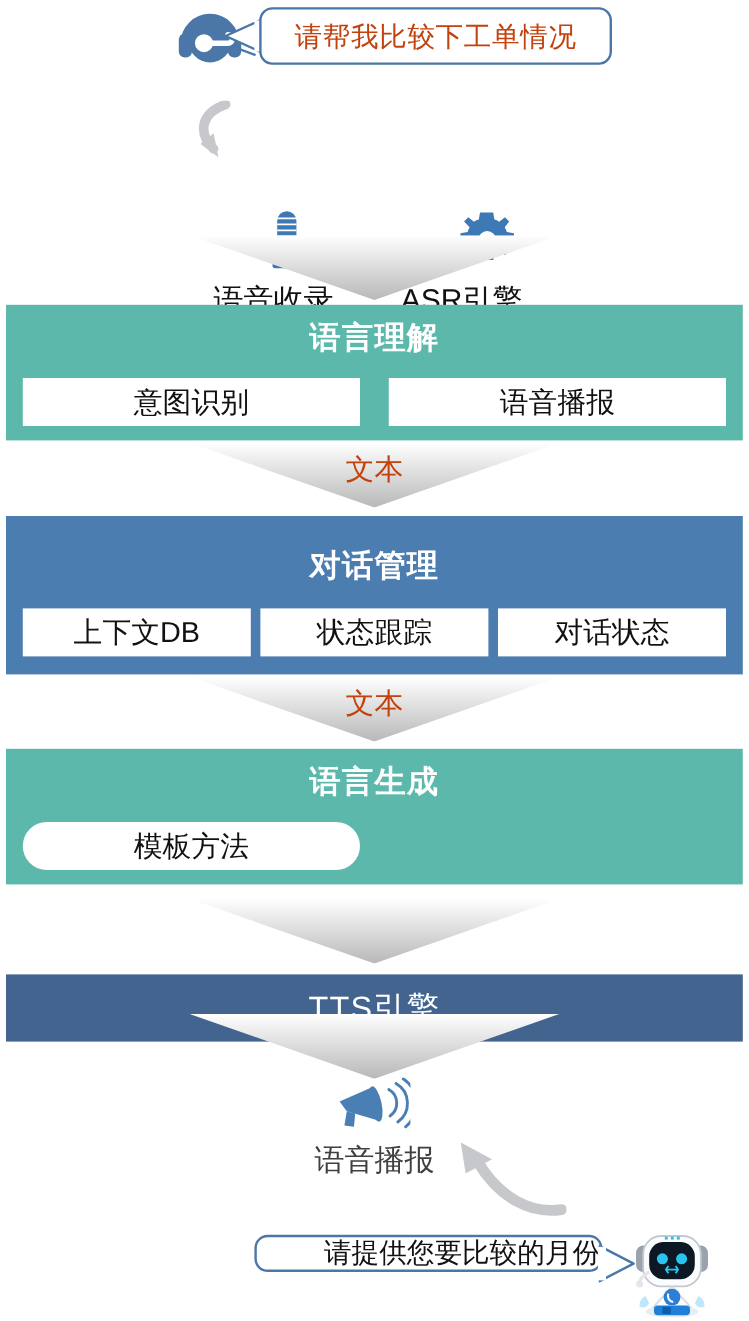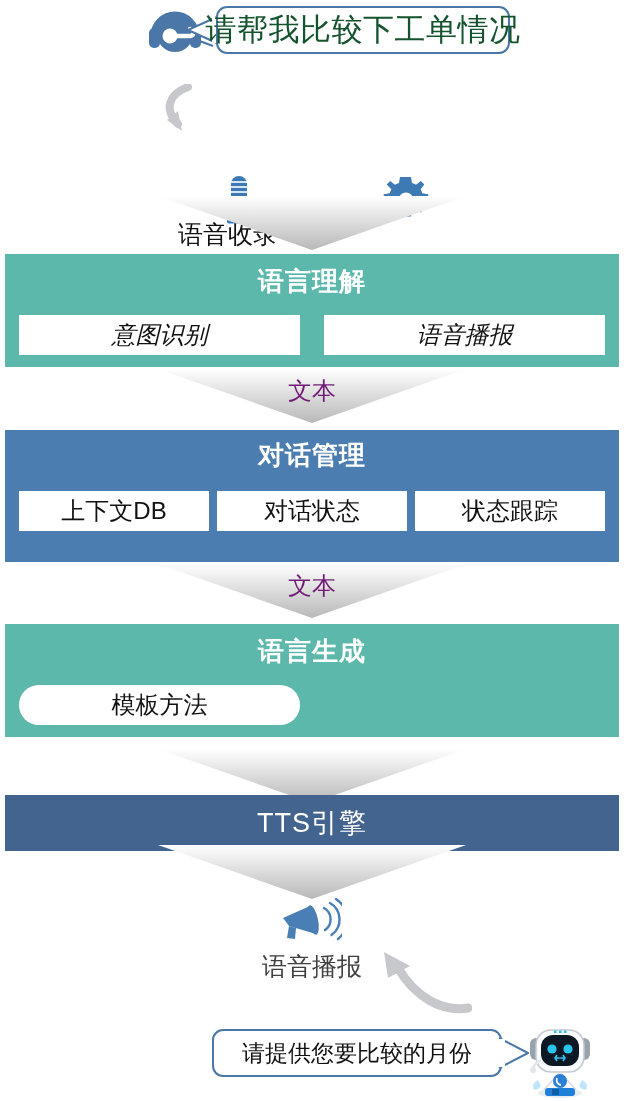--- a/index.html
+++ b/index.html
@@ -32,22 +32,22 @@
     width: 294px; height: 48px;
     border: 2px solid #4A77A8;
     border-radius: 11px;
     background: #ffffff;
     box-sizing: border-box;
     display: flex;
     align-items: center;
     justify-content: center;
   }
   #user-bubble .bubble-text {
-    font-size: 31px;
-    color: #14532d;
+    font-size: 23px;
+    color: #c2410c;
     letter-spacing: 0.5px;
     white-space: nowrap;
   }
   #user-bubble-tail {
     position: absolute;
     left: 186px; top: 14px;
     width: 34px; height: 32px;
   }
 
   
@@ -64,38 +64,38 @@
   #mic-icon   { position: absolute; left: 216px; top: 96px; }
   #wave-icon  { position: absolute; left: 300px; top: 120px; }
   #gear-icon  { position: absolute; left: 382px; top: 98px; }
 
   .capture-label {
     position: absolute;
     font-size: 25px;
     color: #111111;
     white-space: nowrap;
   }
-  #label-voice-capture { left: 178px; top: 140px; }
+  #label-voice-capture { left: 178px; top: 155px; }
   #label-asr-engine    { left: 334px; top: 155px; }
 
   
   .chevron {
     position: absolute;
     left: 158px;
     width: 308px;
     height: 54px;
   }
   .chevron svg { display: block; width: 100%; height: 100%; }
   .chevron .chev-label {
     position: absolute;
     left: 0; top: 6px;
     width: 308px;
     text-align: center;
     font-size: 24px;
-    color: #701a75;
+    color: #c2410c;
   }
   #chevron-1 { top: 196px; }
   #chevron-2 { top: 369px; }
   #chevron-3 { top: 564px; }
   #chevron-4 { top: 749px; }
   #chevron-5 { top: 845px; }
 
   
   .band {
     position: absolute;
@@ -128,28 +128,28 @@
     color: #111111;
     white-space: nowrap;
   }
   .band-green { background: #5CB8AA; }
   .band-blue  { background: #4C7DB0; }
   .band-tts   { background: #42648F; }
 
   #band-nlu { top: 254px; height: 113px; padding-top: 10px; }
   #band-nlu .sub-box { width: 281px; }
 
-  #band-dm { top: 430px; height: 132px; padding-top: 8px; }
+  #band-dm { top: 430px; height: 132px; padding-top: 24px; }
   #band-dm .sub-box { width: 190px; }
 
   #band-nlg { top: 624px; height: 113px; padding-top: 10px; }
   #band-nlg .sub-box { width: 281px; border-radius: 20px; }
 
   #band-tts {
-    top: 795px; height: 56px;
+    top: 812px; height: 56px;
     display: flex; align-items: center; justify-content: center;
   }
   #band-tts .band-title { font-weight: normal; font-size: 27px; }
 
   
   #speaker-icon { position: absolute; left: 280px; top: 898px; }
   #label-voice-broadcast {
     position: absolute;
     left: 0; top: 950px;
     width: 624px;
@@ -160,28 +160,28 @@
   #curve-arrow-bottom {
     position: absolute;
     left: 372px; top: 946px;
     width: 100px; height: 70px;
   }
 
   
   #bot-bubble {
     position: absolute;
     left: 212px; top: 1029px;
-    width: 290px; height: 48px;
+    width: 290px; height: 31px;
     border: 2px solid #4A77A8;
     border-radius: 11px;
     background: #ffffff;
     box-sizing: border-box;
     display: flex;
     align-items: center;
-    justify-content: center;
+    justify-content: flex-end;
   }
   #bot-bubble .bubble-text {
     font-size: 23px;
     color: #111111;
     white-space: nowrap;
   }
   #bot-bubble-tail {
     position: absolute;
     left: 498px; top: 1036px;
     width: 32px; height: 34px;
@@ -241,38 +241,39 @@
   <svg id="wave-icon" width="62" height="26" viewBox="0 0 62 26">
     <path d="M0 15 H12 l4 -6 l4 10 l4 -13 l4 17 l4 -16 l4 9 l3 -3 H62" fill="none" stroke="#8FBEDF" stroke-width="2"></path>
   </svg>
 
   <svg id="gear-icon" width="48" height="48" viewBox="0 0 48 48">
     <path fill="#3C79B5" d="M24 1 l5 0 1 6 a17 17 0 0 1 4 1.7 l4.8-3.7 3.5 3.5 -3.7 4.8 a17 17 0 0 1 1.7 4 l6 1 0 5 -6 1 a17 17 0 0 1 -1.7 4 l3.7 4.8 -3.5 3.5 -4.8-3.7 a17 17 0 0 1 -4 1.7 l-1 6 -5 0 -5 0 -1-6 a17 17 0 0 1 -4-1.7 l-4.8 3.7 -3.5-3.5 3.7-4.8 a17 17 0 0 1 -1.7-4 l-6-1 0-5 6-1 a17 17 0 0 1 1.7-4 L4.7 8.5 8.2 5 l4.8 3.7 a17 17 0 0 1 4-1.7 l1-6 z"></path>
     <circle cx="24" cy="24" r="7.5" fill="#ffffff"></circle>
   </svg>
 
   <div class="capture-label" id="label-voice-capture">语音收录</div>
+  <div class="capture-label" id="label-asr-engine">ASR引擎</div>
 </div>
 
 <div class="chevron" id="chevron-1">
   <svg viewBox="0 0 308 54" preserveAspectRatio="none">
     <defs>
       <linearGradient id="cg1" x1="0" y1="0" x2="0" y2="1">
         <stop offset="0%" stop-color="#ffffff"></stop>
         <stop offset="100%" stop-color="#B8B8B8"></stop>
       </linearGradient>
     </defs>
     <path d="M0 0 L308 0 L154 54 Z" fill="url(#cg1)"></path>
   </svg>
   <div class="chev-label"></div>
 </div>
 
 <div class="band band-green" id="band-nlu">
   <div class="band-title">语言理解</div>
-  <div class="band-subrow" style="margin-top:16px;font-style:italic;">
+  <div class="band-subrow" style="margin-top:16px;">
     <div class="sub-box">意图识别</div>
     <div class="sub-box">语音播报</div>
   </div>
 </div>
 
 <div class="chevron" id="chevron-2">
   <svg viewBox="0 0 308 54" preserveAspectRatio="none">
     <defs>
       <linearGradient id="cg2" x1="0" y1="0" x2="0" y2="1">
         <stop offset="0%" stop-color="#ffffff"></stop>
@@ -281,22 +282,22 @@
     </defs>
     <path d="M0 0 L308 0 L154 54 Z" fill="url(#cg2)"></path>
   </svg>
   <div class="chev-label">文本</div>
 </div>
 
 <div class="band band-blue" id="band-dm">
   <div class="band-title">对话管理</div>
   <div class="band-subrow" style="margin-top:18px;">
     <div class="sub-box">上下文DB</div>
+    <div class="sub-box">状态跟踪</div>
     <div class="sub-box">对话状态</div>
-    <div class="sub-box">状态跟踪</div>
   </div>
 </div>
 
 <div class="chevron" id="chevron-3">
   <svg viewBox="0 0 308 54" preserveAspectRatio="none">
     <defs>
       <linearGradient id="cg3" x1="0" y1="0" x2="0" y2="1">
         <stop offset="0%" stop-color="#ffffff"></stop>
         <stop offset="100%" stop-color="#B8B8B8"></stop>
       </linearGradient>

